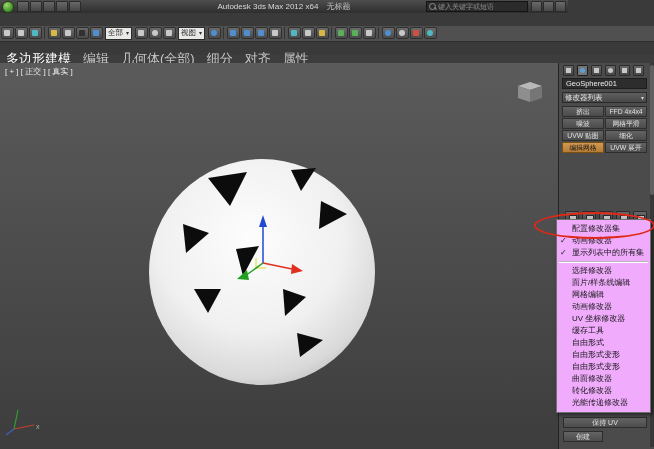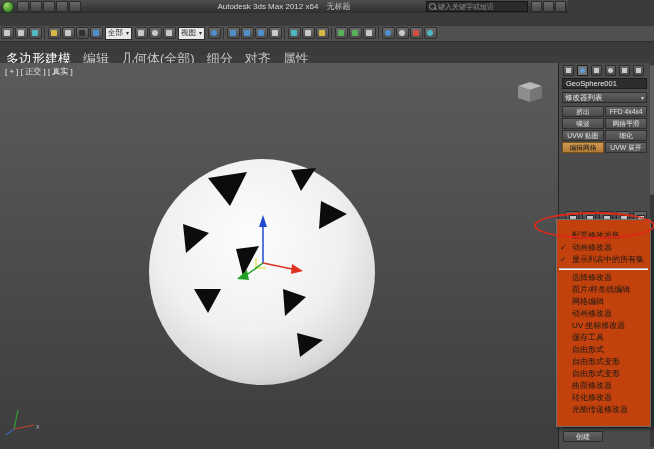--- a/index.html
+++ b/index.html
@@ -90,23 +90,23 @@
   .sbtn i{position:absolute;left:3px;top:3px;width:6px;height:4px;background:#c6c6c6;border:1px solid #2a2a2a}
   .radio{width:6px;height:6px;border:1px solid #9a9a9a;border-radius:50%;background:#232323;
     display:inline-block;vertical-align:middle;margin-right:2px;position:relative}
   .radio.sel:after{content:"";position:absolute;left:1px;top:1px;width:2px;height:2px;border-radius:50%;background:#e6e6e6}
   .pbtn{position:absolute;background:linear-gradient(#646464,#4c4c4c);border:1px solid #2d2d2d;
     color:#e2e2e2;font-size:7px;line-height:9px;text-align:center;height:11px;box-sizing:border-box}
   .pscroll{position:absolute;left:91px;top:0;width:4px;height:384px;background:#383838}
   .pthumb{position:absolute;left:0;top:2px;width:4px;height:130px;background:#606060;border-radius:2px}
 
   
-  .ctxmenu{position:absolute;left:556px;top:219px;width:95px;background:#c2410c;
+  .ctxmenu{position:absolute;left:556px;top:219px;width:95px;background:#f0abfc;
     border:1px solid #6f6f6f;box-shadow:2px 2px 4px rgba(0,0,0,.5);z-index:30;
-    font-size:8px;color:#181818;padding:10px 0;box-sizing:border-box}
+    font-size:8px;color:#181818;padding:3px 0;box-sizing:border-box}
   .mitem{position:relative;height:12px;line-height:12px;padding-left:15px;white-space:nowrap;overflow:hidden}
   .mitem .chk{position:absolute;left:3px;top:0;color:#1a1a1a;font-size:8px}
   .msep{height:1px;background:#b5b5b5;margin:2px 2px;border-bottom:1px solid #ffffff}
 
   
   .ellipse{position:absolute;left:534px;top:212px;width:117px;height:23px;border:2px solid #e02818;
     border-radius:50%;z-index:40;pointer-events:none}
 </style>
 </head>
 <body>

